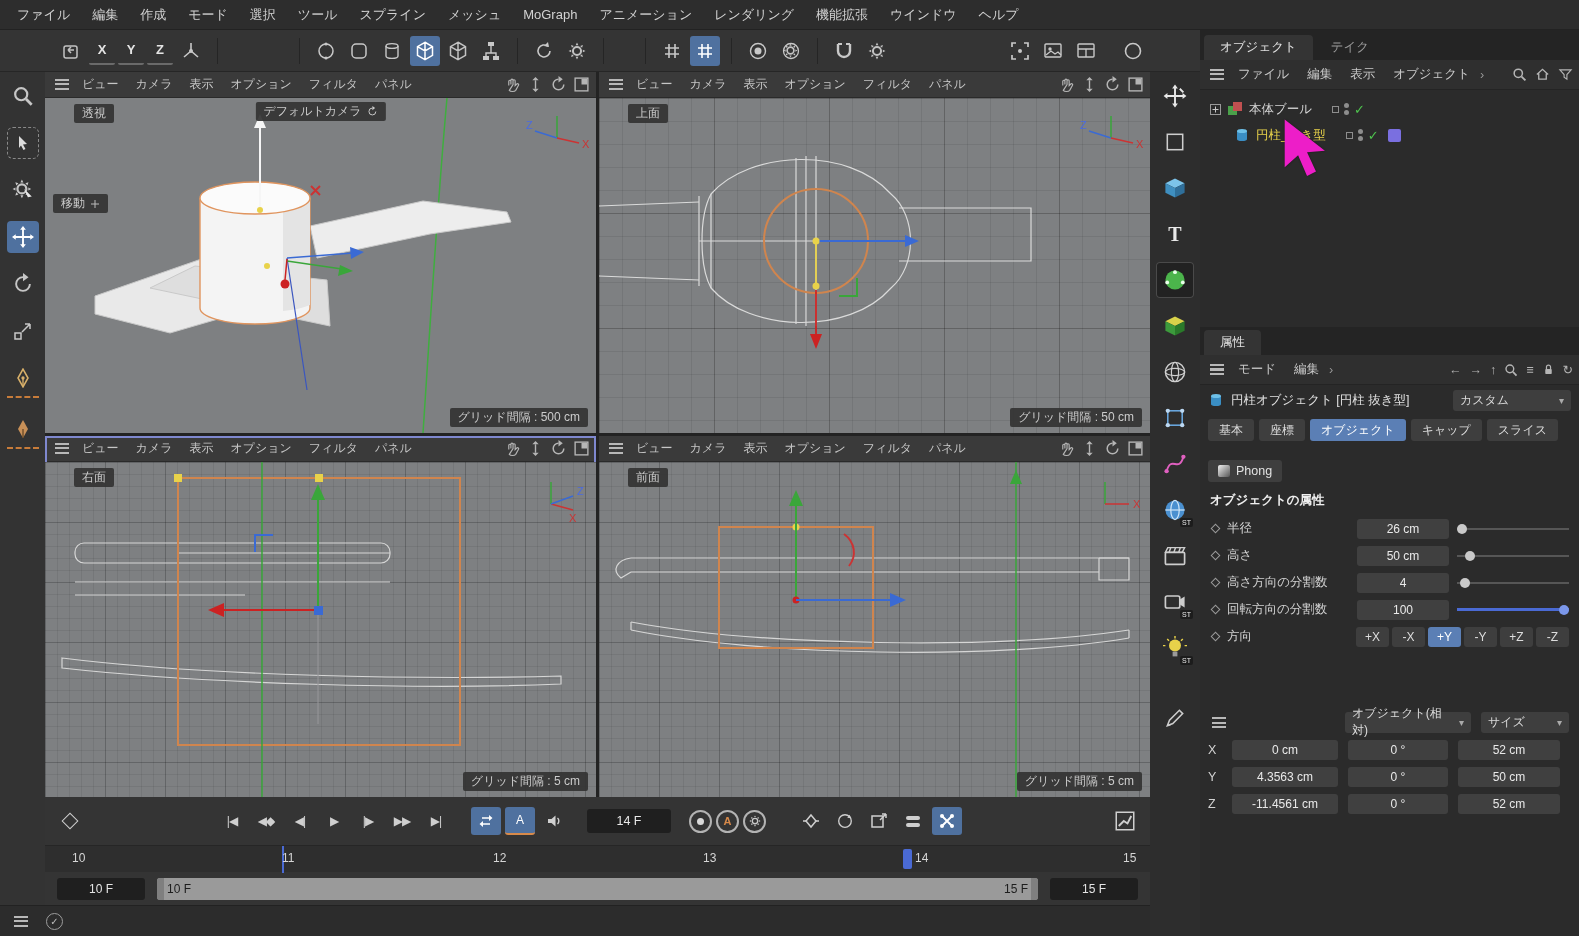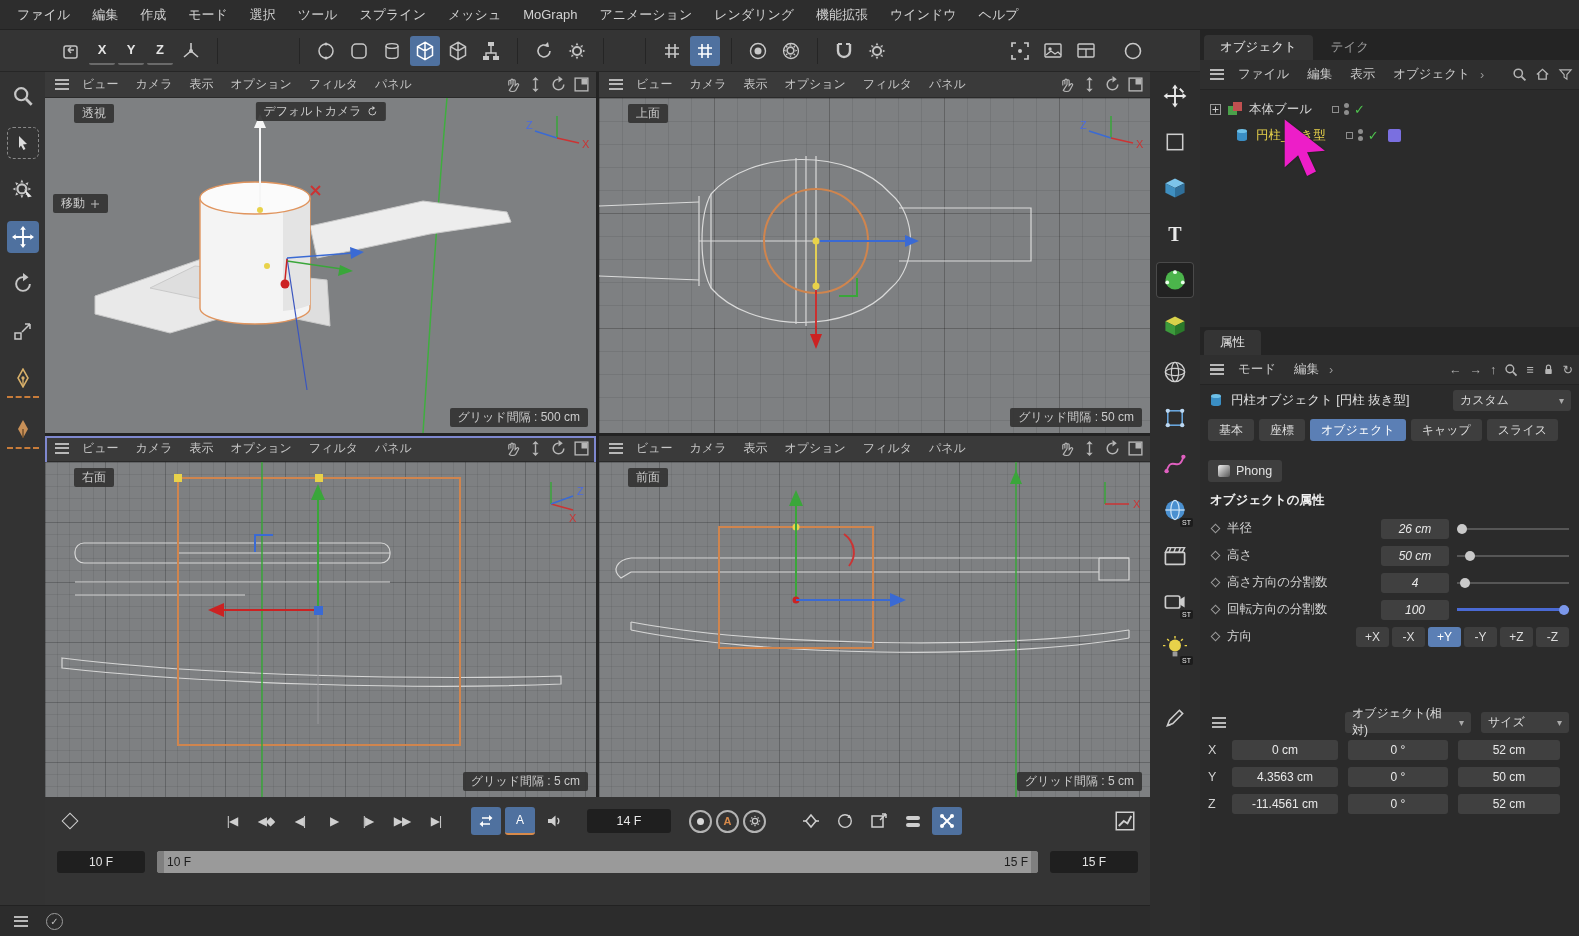--- a/index.html
+++ b/index.html
@@ -72,21 +72,21 @@
 .atab{height:22px;padding:0 11px;background:#3e3e3e;border-radius:3px;display:flex;align-items:center;color:#ddd;font-size:12px;}
 .atab.active{background:#5b7fb5;color:#fff;}
 .phongrow{height:28px;display:flex;align-items:center;padding:0 8px;margin-top:12px;}
 .phongbtn{height:22px;background:#3e3e3e;border-radius:3px;display:flex;align-items:center;gap:6px;padding:0 10px;color:#e2e2e2;}
 .phsw{width:12px;height:12px;border-radius:2px;background:linear-gradient(135deg,#f0f0f0,#555);}
 .sectitle{height:30px;display:flex;align-items:center;padding-left:10px;color:#efefef;font-weight:bold;}
 .prow{height:27px;display:flex;align-items:center;padding:0 10px 0 12px;gap:8px;}
 .dia{width:7px;height:7px;border:1px solid #9a9a9a;transform:rotate(45deg);flex:none;}
 .plabel{color:#d2d2d2;flex:1;white-space:nowrap;}
 .fld{background:#404040;border-radius:3px;height:20px;display:flex;align-items:center;justify-content:center;font-size:12px;color:#e9e9e9;flex:none;}
-.pfld{width:68px;font-style:italic;}
+.pfld{width:92px;}
 .sld{position:relative;width:112px;height:14px;flex:none;}
 .sld::before{content:"";position:absolute;left:0;right:0;top:6px;height:2px;background:#565656;}
 .sld .knob{position:absolute;top:2px;left:0;width:10px;height:10px;border-radius:50%;background:#c9c9c9;}
 .sld.full::before{background:#4a6ad4;height:3px;top:5px;}
 .sld.full .knob{left:102px;background:#7b97ea;}
 .dirgrp{display:flex;gap:3px;}
 .dirb{width:33px;height:20px;background:#3e3e3e;border-radius:3px;display:flex;align-items:center;justify-content:center;font-size:12px;color:#ddd;}
 .dirb.active{background:#5b7fb5;color:#fff;}
 .coordhdr{height:28px;display:flex;align-items:center;gap:10px;padding:0 10px 0 8px;}
 .crow{height:27px;display:flex;align-items:center;gap:10px;padding:0 10px 0 8px;}
@@ -970,20 +970,30 @@
             <circle cx="13" cy="13" r="2" fill="#fff"></circle>
           </svg>
         </span>
       <span class="tbtn" style="margin-left:auto">
           <svg width="20" height="20" viewBox="0 0 16 16">
             <rect x="1" y="1" width="14" height="14" fill="none" stroke="#cfcfcf" stroke-width="1.2"></rect>
             <polyline points="3,12 7,8 10,10 13,4" fill="none" stroke="#cfcfcf" stroke-width="1.5"></polyline>
           </svg>
         </span>
     </div>
+    <div class="ruler">
+      <span class="m11"></span>
+      <span class="playhead"></span>
+      <span class="tick" style="left:27px">10</span>
+      <span class="tick" style="left:237px">11</span>
+      <span class="tick" style="left:448px">12</span>
+      <span class="tick" style="left:658px">13</span>
+      <span class="tick" style="left:870px">14</span>
+      <span class="tick" style="left:1078px">15</span>
+    </div>
     <div class="rangerow">
       <span class="rfld">10 F</span>
       <span class="rbar">
         <span>10 F</span>
         <span>15 F</span>
       </span>
       <span class="rfld">15 F</span>
     </div>
   </div>
 

